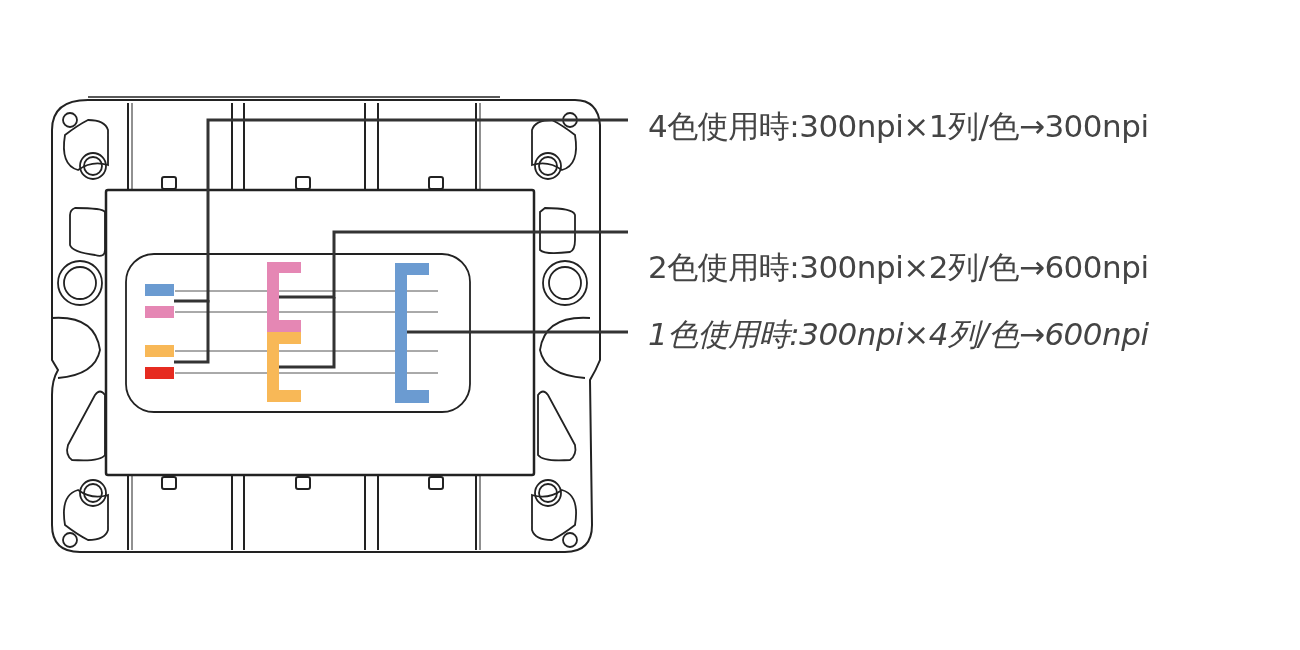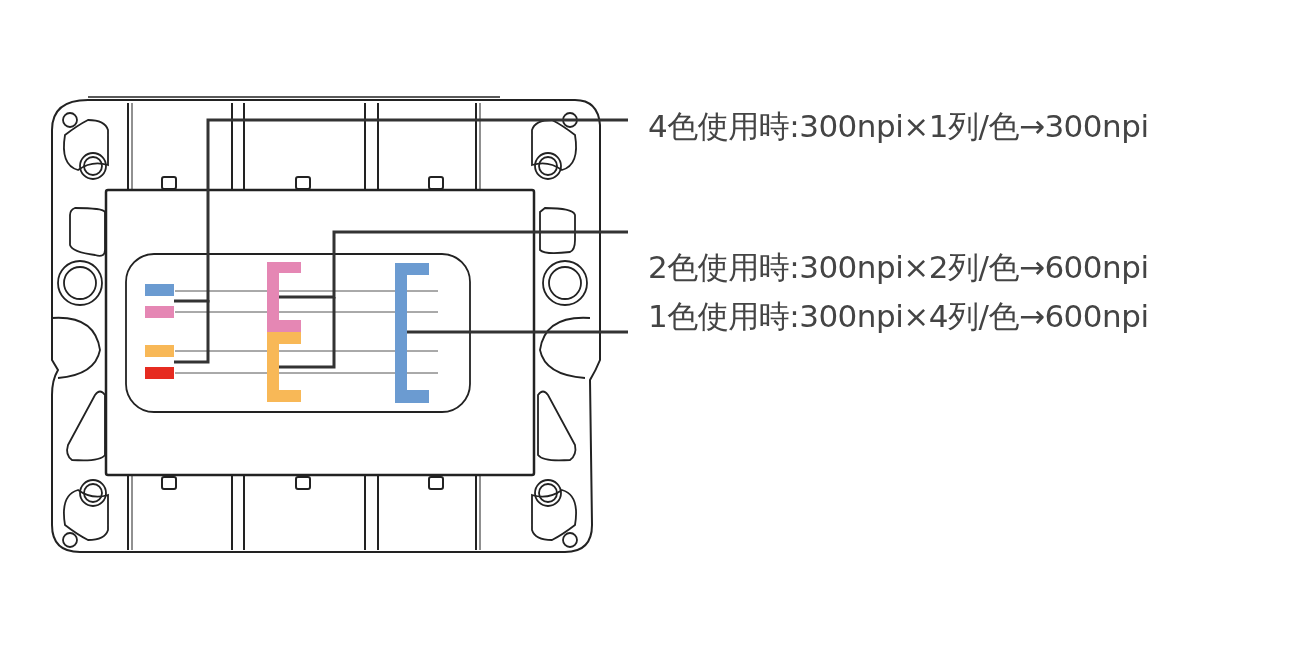--- a/index.html
+++ b/index.html
@@ -11,21 +11,21 @@
       left: 648px;
       font-family: "DejaVu Sans", "Liberation Sans", sans-serif;
       font-size: 31px;
       color: #444444;
       white-space: nowrap;
       letter-spacing: -0.5px;
       line-height: 40px;
     }
     .label-1 { top: 106px; }
     .label-2 { top: 211px; margin-top: 36px; }
-    .label-3 { top: 296px; }
+    .label-3 { top: 314px; font-style: italic; }
   </style>
 </head>
 <body>
 
 <div class="stage">
   <svg width="1300" height="650" viewBox="0 0 1300 650">
 
     <g fill="none" stroke="#222" stroke-width="2">
       <path d="M88,100 L575,100 Q598,100 600,125 L600,360 Q596,370 590,380 L592,525 Q592,552 565,552 L80,552 Q52,552 52,525 L52,395 Q52,380 58,370 L52,360 L52,130 Q52,100 88,100 Z"></path>
 

